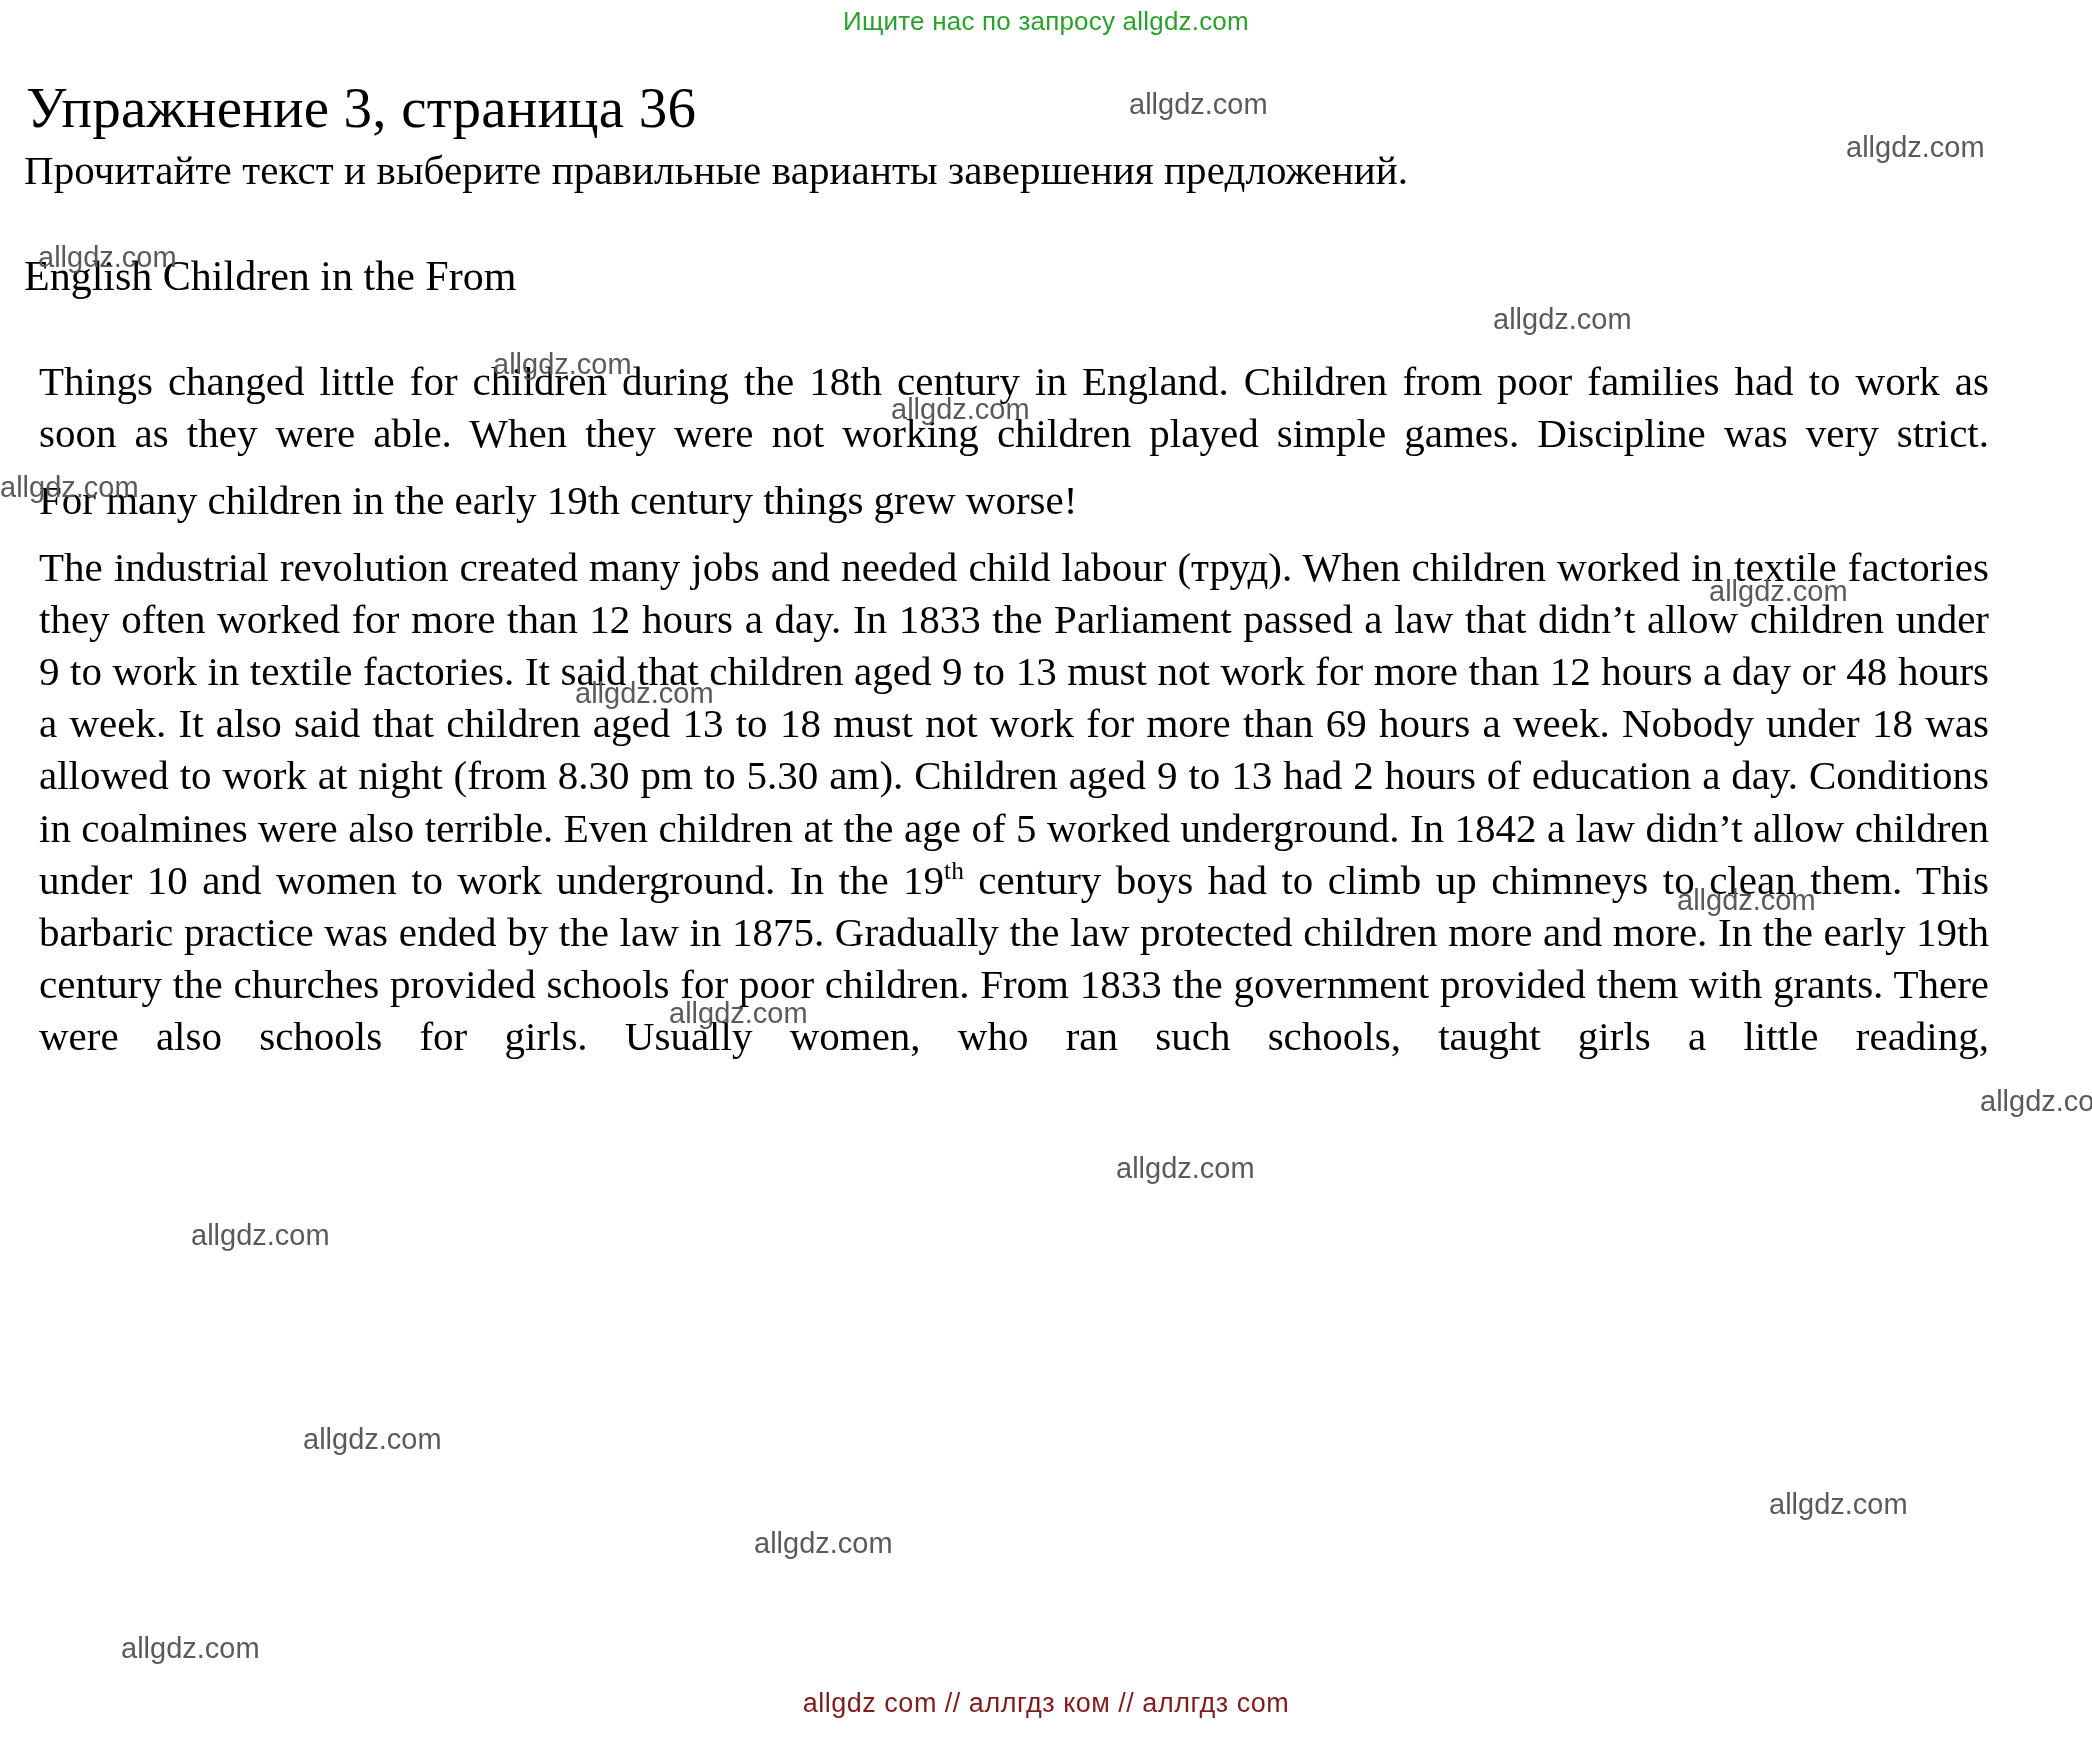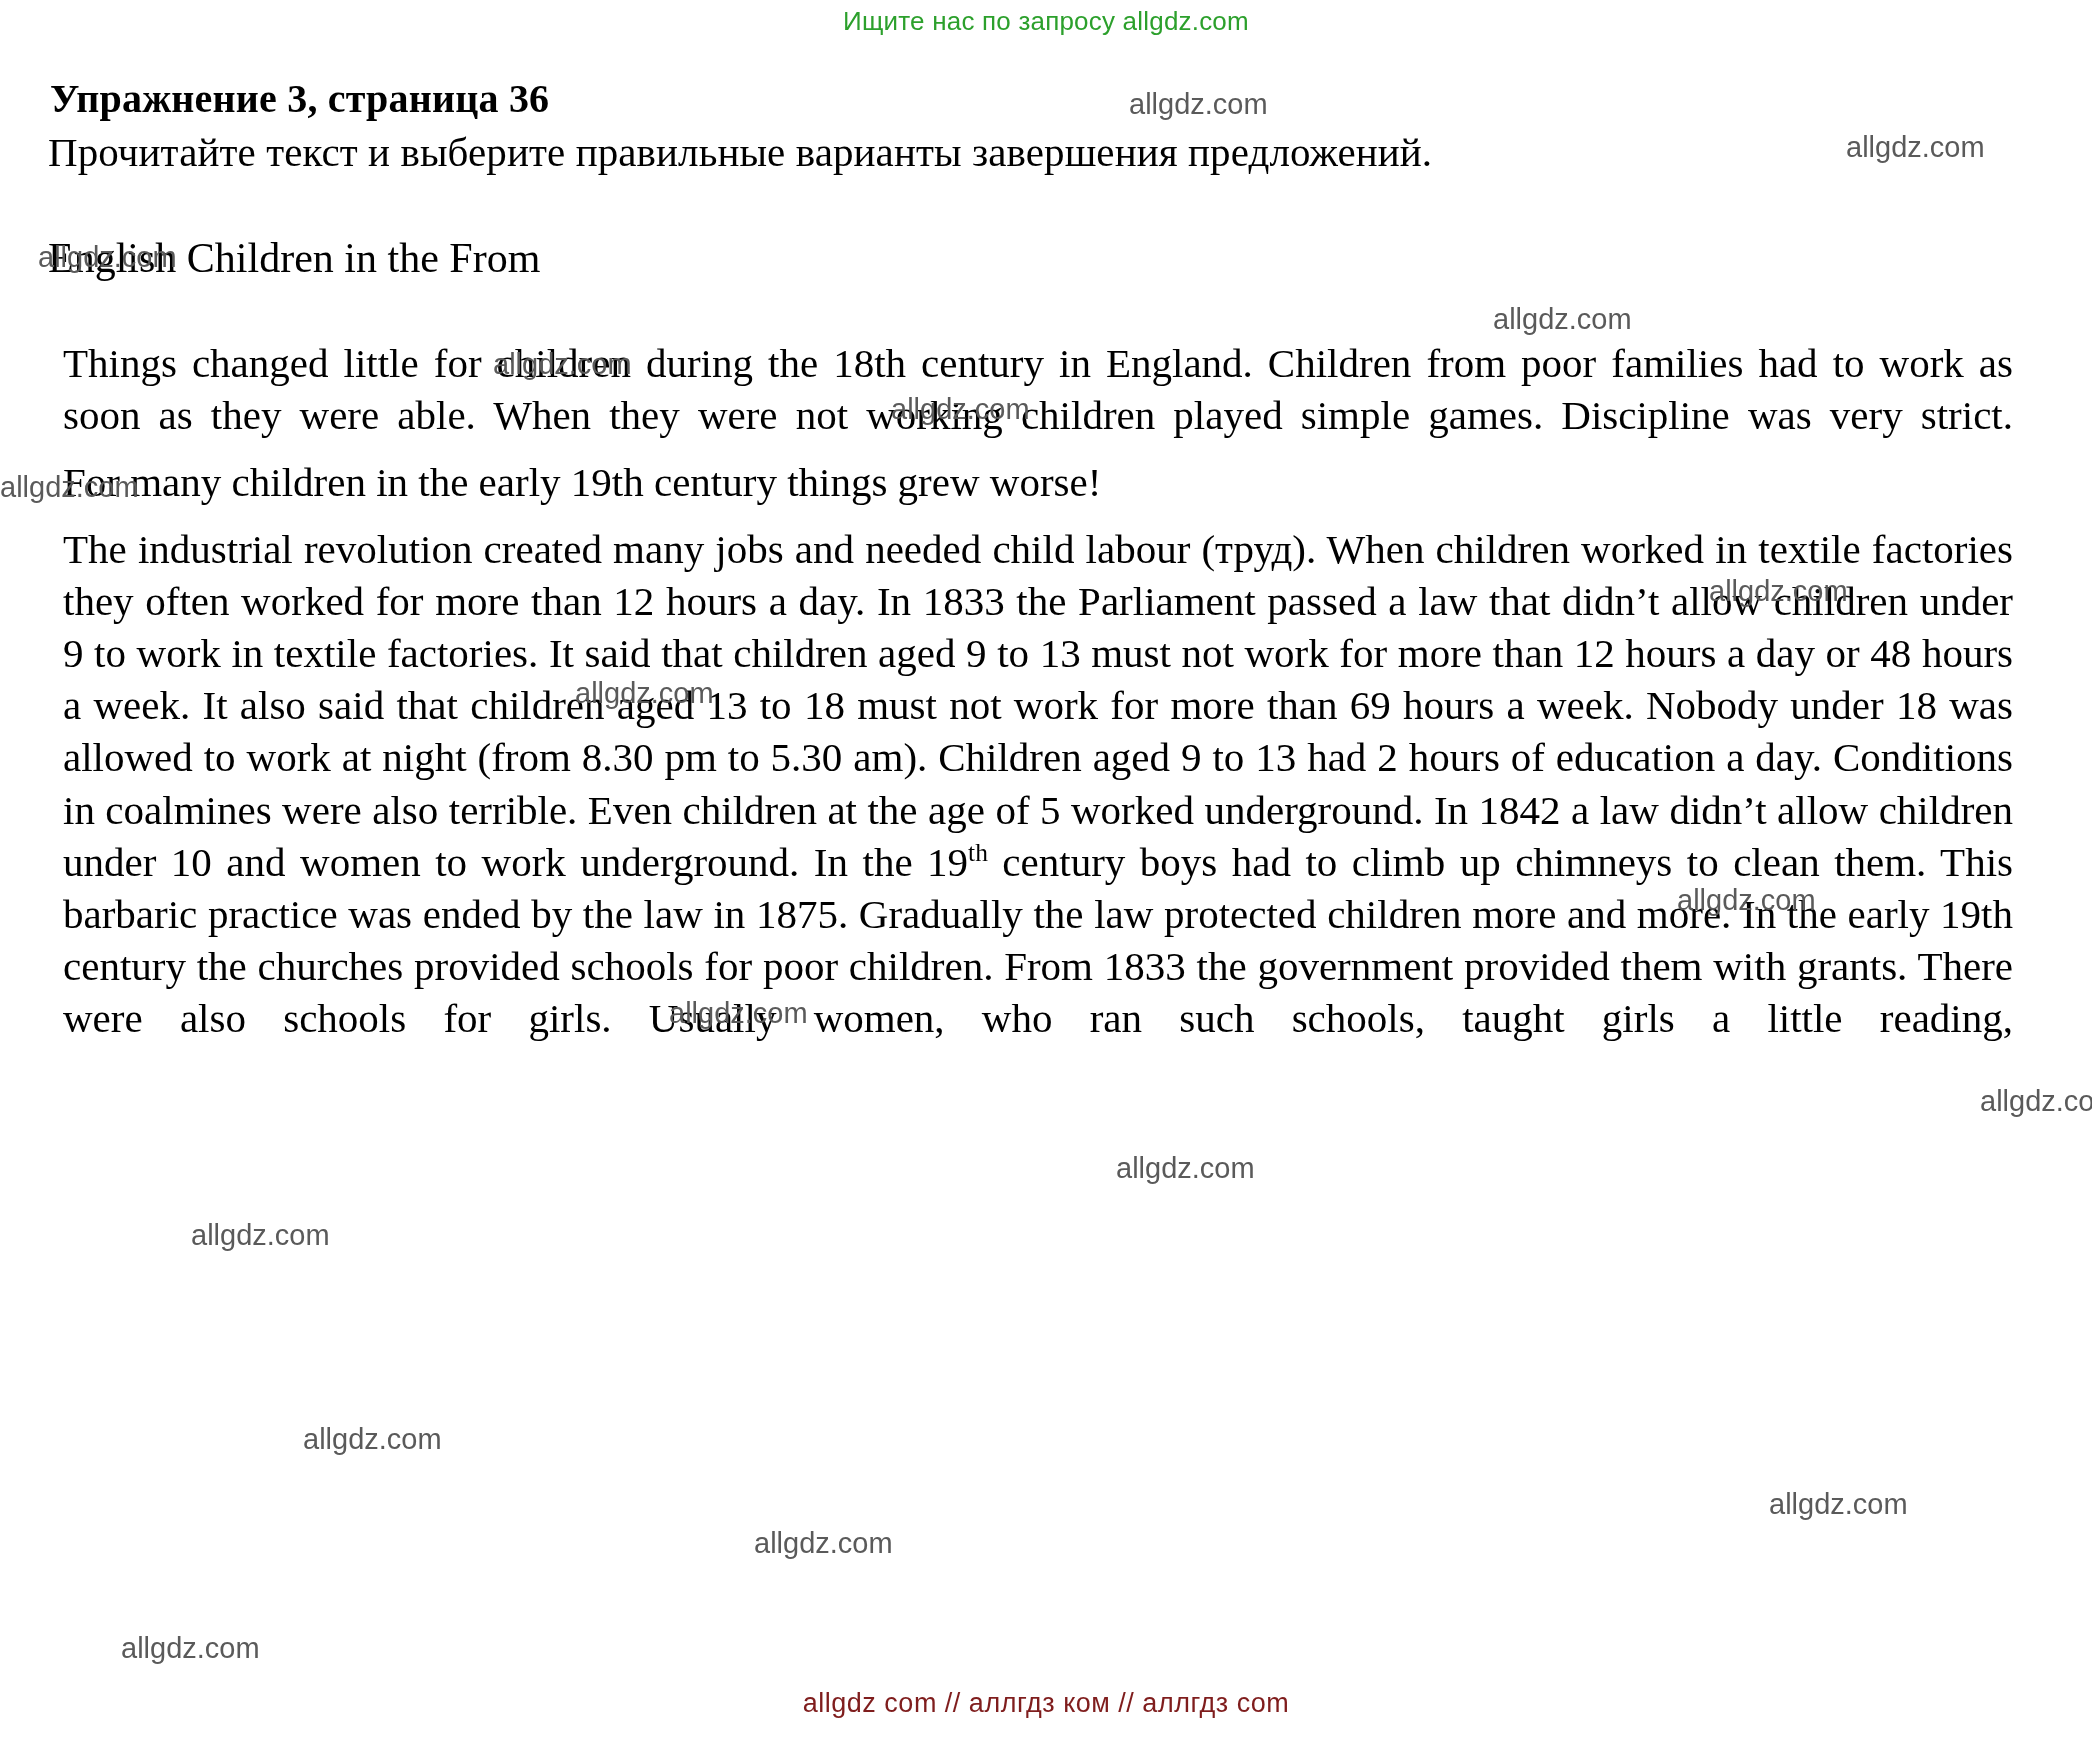--- a/index.html
+++ b/index.html
@@ -14,37 +14,37 @@
     font-family: "Liberation Serif", serif;
     color: #000000;
     overflow: hidden;
   }
 
   .page {
     position: relative;
     width: 2092px;
     height: 1741px;
     box-sizing: border-box;
-    padding: 0 40px;
+    padding: 0 16px;
   }
 
   
   .top-banner {
     text-align: center;
     font-family: "Liberation Sans", sans-serif;
     font-size: 26px;
     color: #2ca02c;
     padding-top: 6px;
     letter-spacing: 0.2px;
   }
 
   
   .ex-title {
-    font-size: 40px;
-    font-weight: bold;
+    font-size: 57px;
+    font-weight: normal;
     margin: 38px 0 0 10px;
     letter-spacing: 0.2px;
   }
   .ex-task {
     font-size: 41px;
     margin: 6px 0 0 8px;
     letter-spacing: 0.1px;
   }
   .text-title {
     font-size: 42px;

